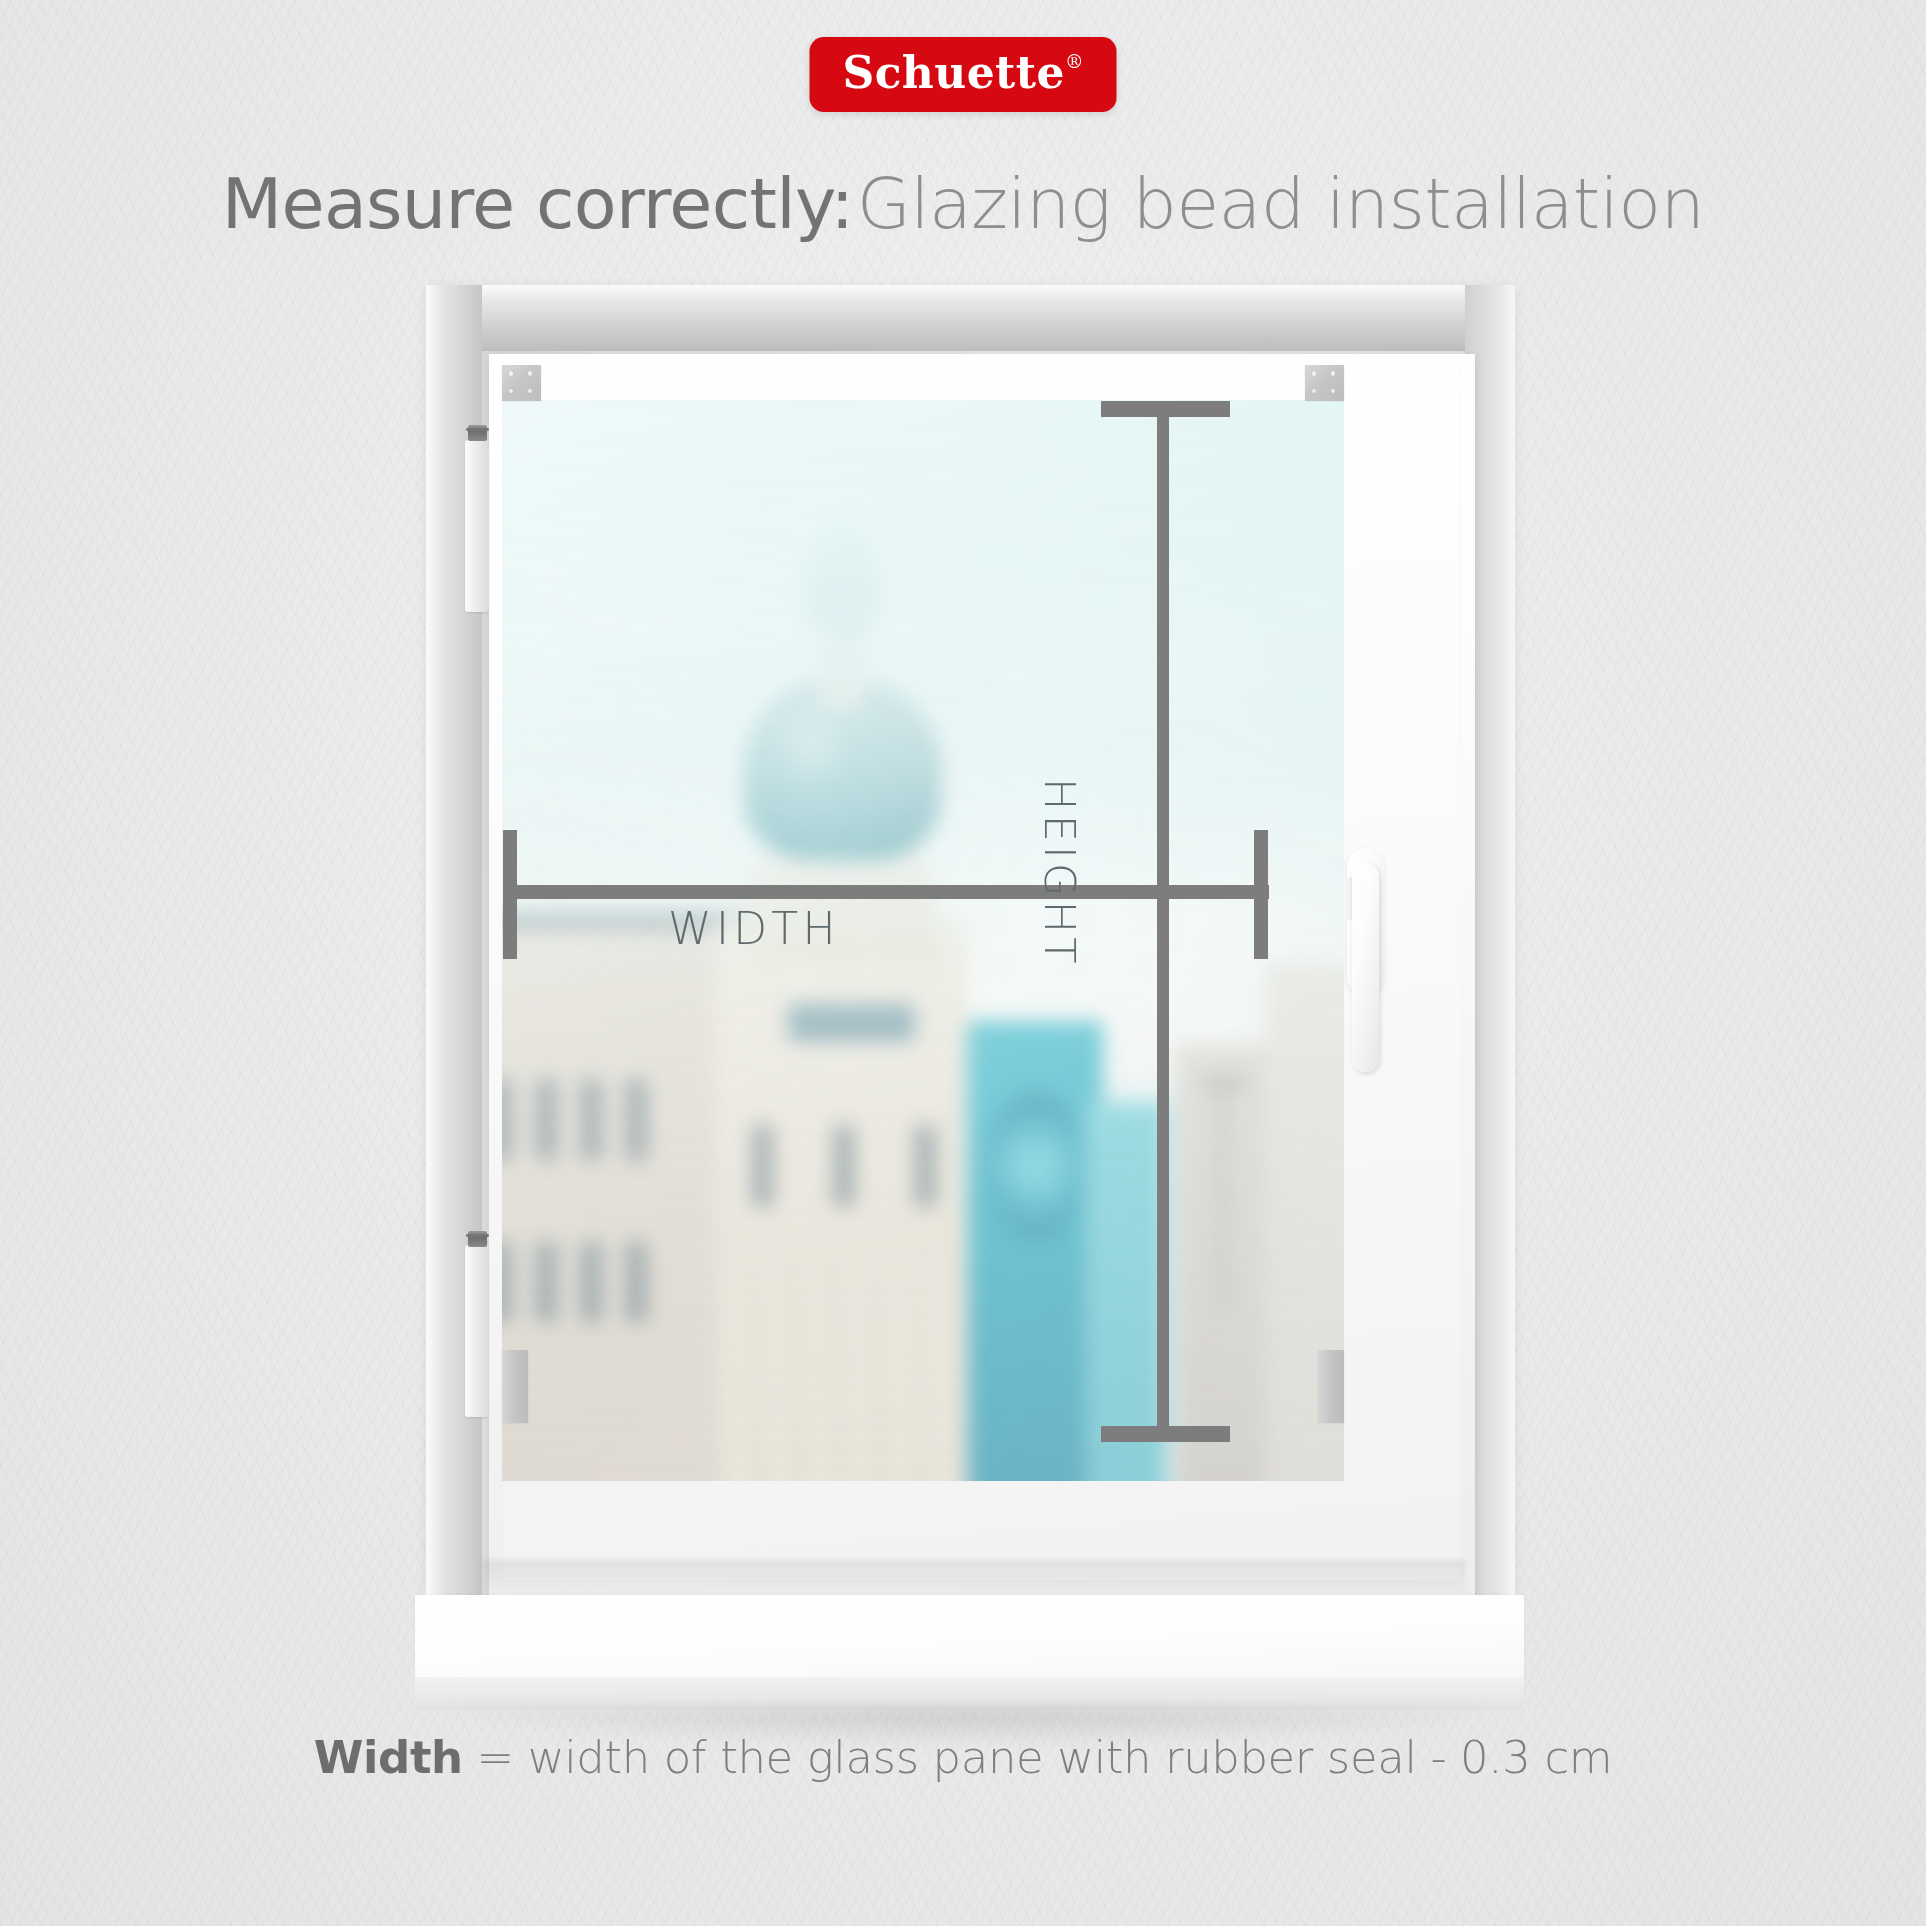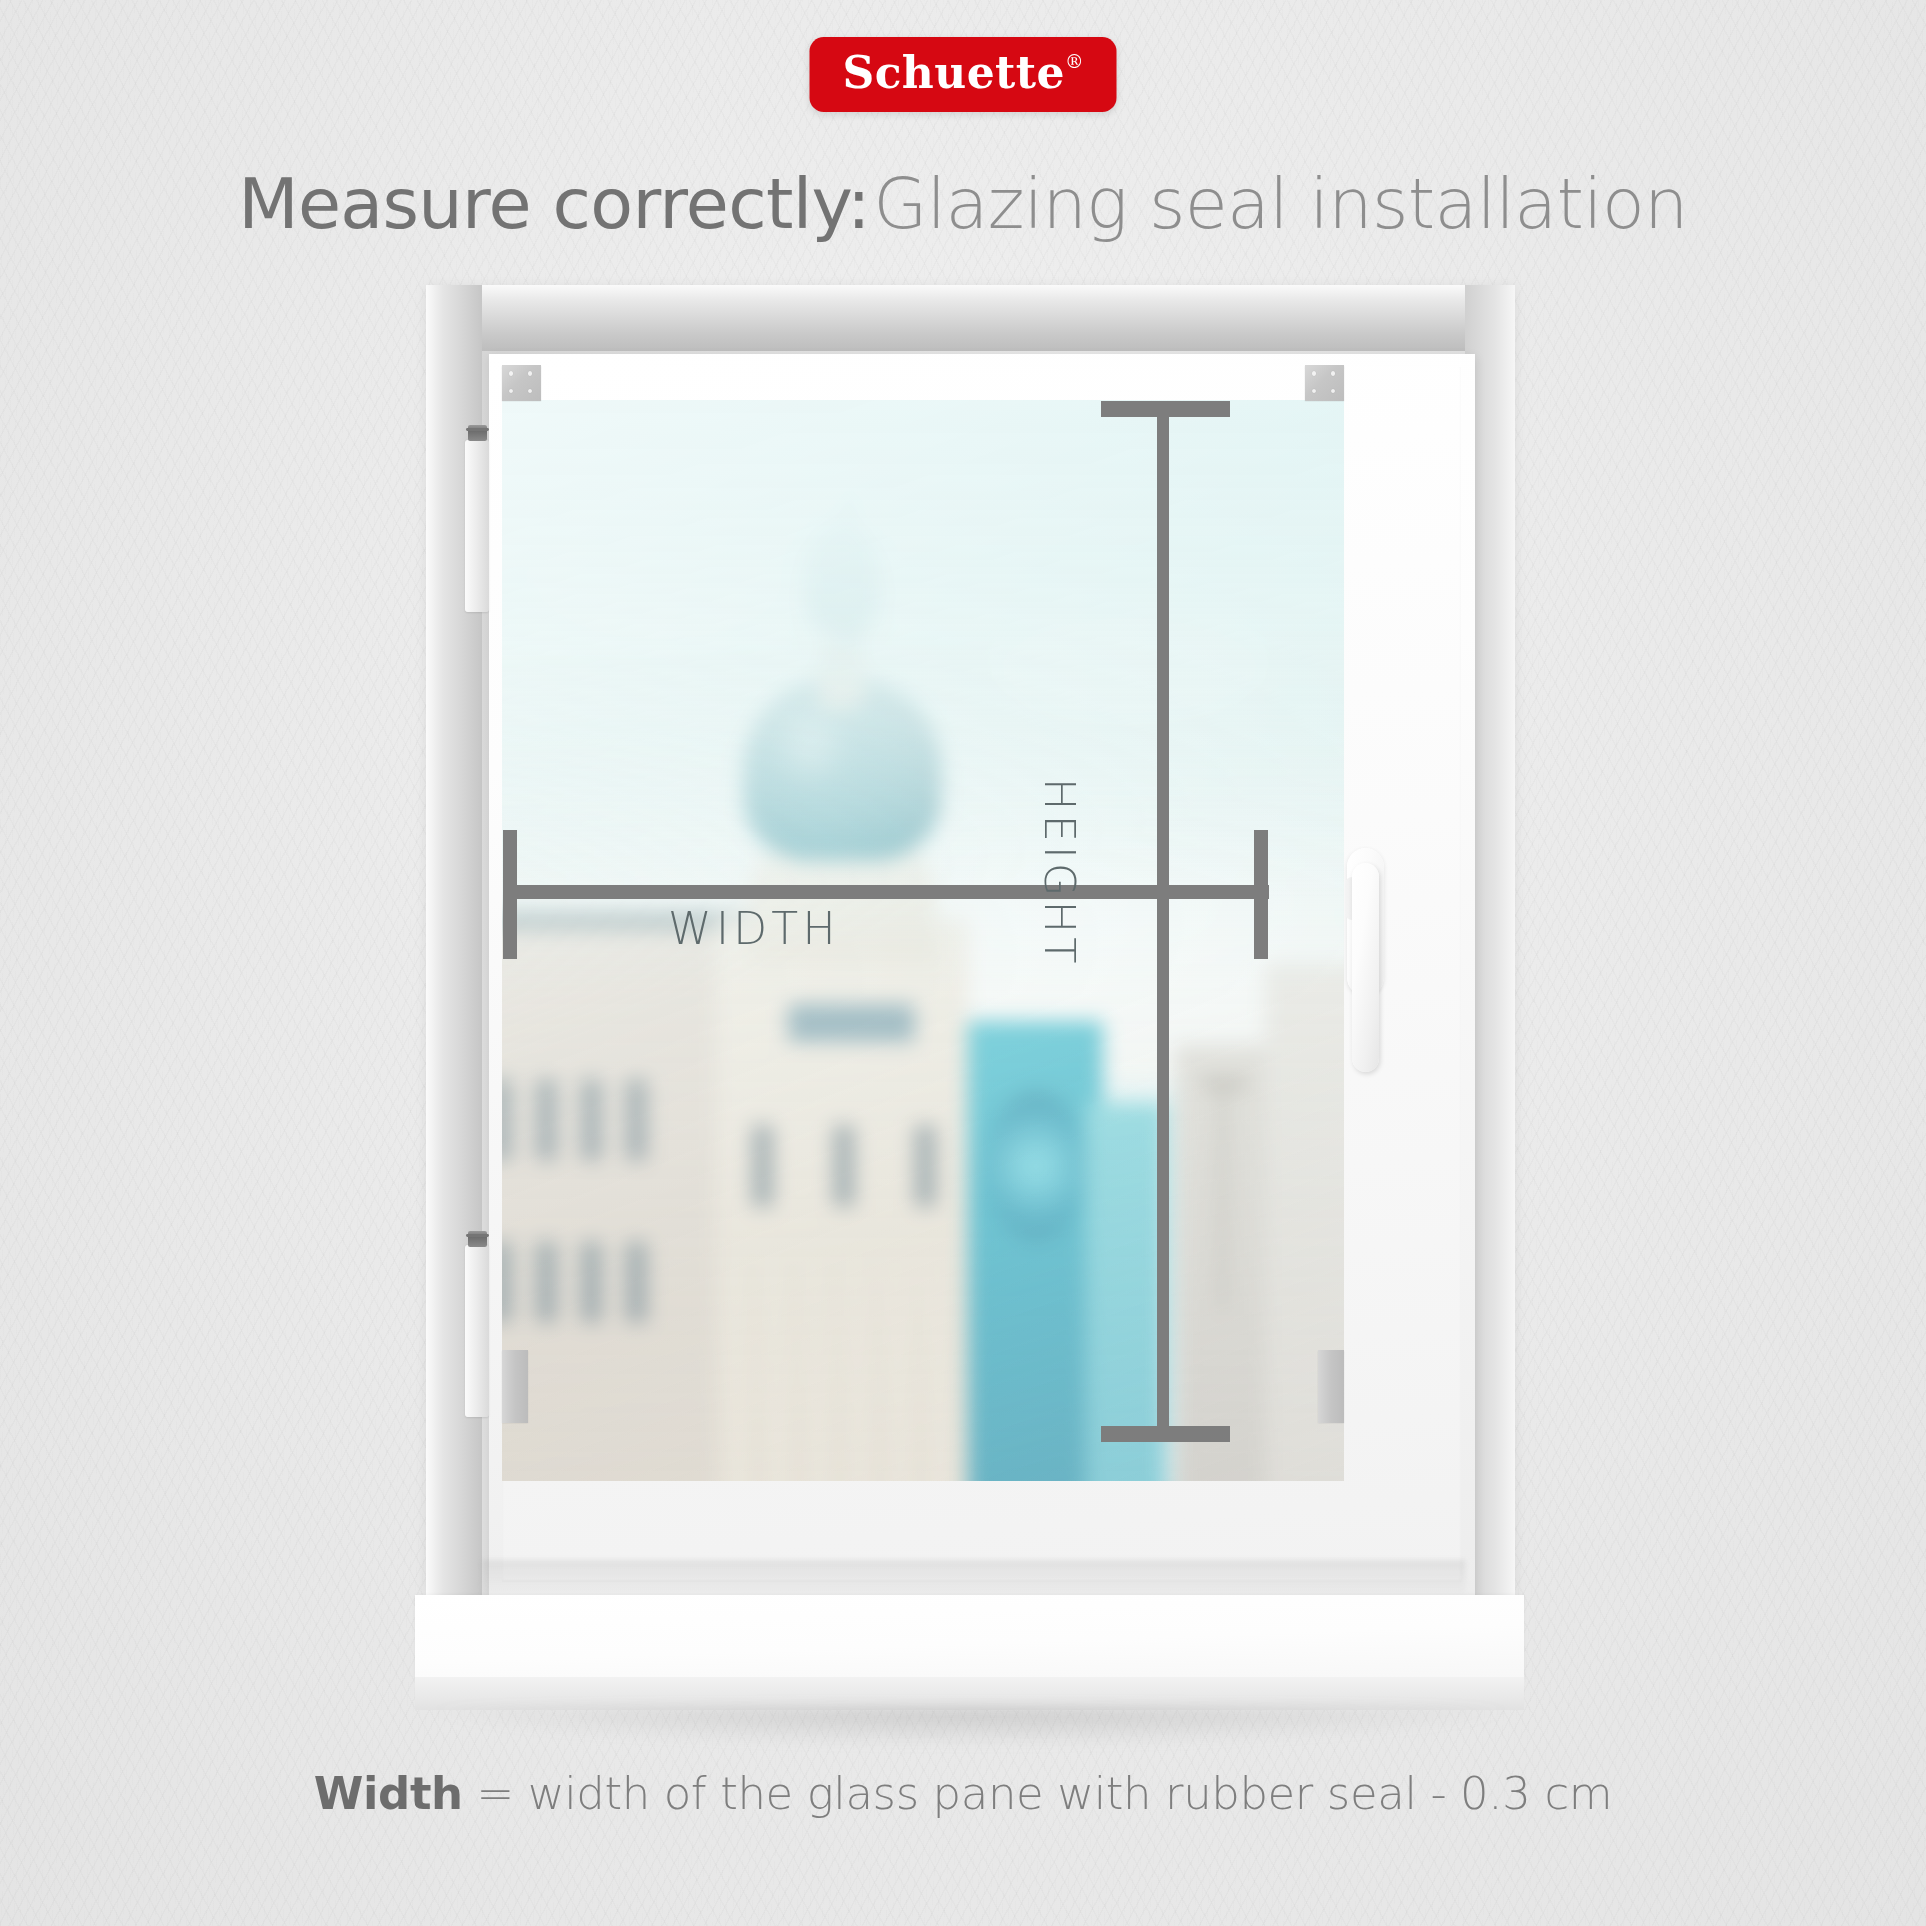--- a/index.html
+++ b/index.html
@@ -338,21 +338,21 @@
     white-space:nowrap;
     text-align:left;
     padding-left:20px;
   }
 
   
   #footer{
     position:absolute;left:0;right:0;top:1728px;
     text-align:center;z-index:7;
   }
-  .f-line{white-space:nowrap;line-height:1.34;margin-top:36px;}
+  .f-line{white-space:nowrap;line-height:1.34;}
   .f-key{
     font-family:"DejaVu Sans", sans-serif;
     font-weight:bold;font-size:45px;color:#6d6d6d;letter-spacing:-0.4px;
   }
   .f-val{
     font-family:"DejaVu Sans", sans-serif;
     font-weight:300;font-size:45px;color:#7e7e7e;letter-spacing:-0.4px;
   }
 </style>
 </head>
@@ -360,21 +360,21 @@
 
 <div id="wall"></div>
 
 <div id="logo">
   <span class="word">Schuette</span>
   <span class="reg">®</span>
 </div>
 
 <div id="headline">
   <span class="h-strong">Measure correctly:</span>
-  <span class="h-light">Glazing seal installation</span>
+  <span class="h-light">Glazing bead installation</span>
 </div>
 
 <div id="window-assembly">
 
   <div id="reveal">
     <div id="reveal-top"></div>
     <div id="reveal-left"></div>
     <div id="reveal-right"></div>
   </div>
 

